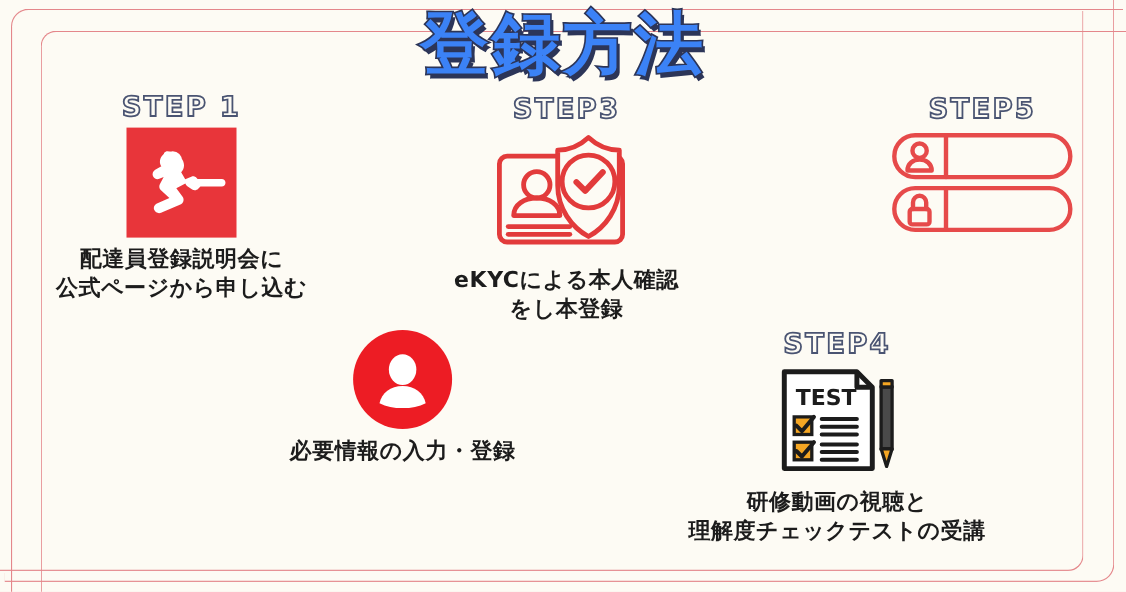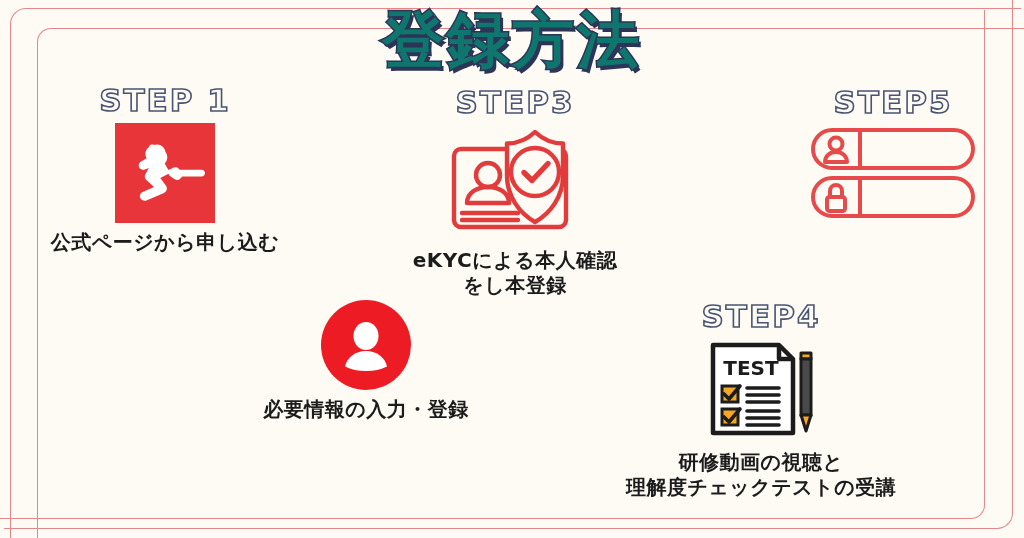--- a/index.html
+++ b/index.html
@@ -56,35 +56,35 @@
   
   .title {
     position: absolute;
     top: 4px;
     left: 0;
     width: 1024px;
     text-align: center;
     font-size: 62px;
     font-weight: 700;
     letter-spacing: 3px;
-    color: #0f766e;
+    color: #3b82f6;
     -webkit-text-stroke: 3px #2C3558;
     paint-order: stroke fill;
     text-shadow: 3px 4px 0 #2C3558;
     font-family: "DejaVu Sans", "Liberation Sans", sans-serif;
     line-height: 1.15;
   }
 
   
   .step {
     position: absolute;
     text-align: center;
   }
   .step-label {
-    font-size: 31px;
+    font-size: 25px;
     font-weight: 700;
     letter-spacing: 2px;
     color: transparent;
     -webkit-text-stroke: 1.6px #4A5472;
     font-family: "DejaVu Sans", "Liberation Sans", sans-serif;
     line-height: 1.05;
     margin: 0 0 6px 0;
     white-space: nowrap;
   }
   .step-icon {
@@ -148,20 +148,21 @@
         <svg width="100" height="100" viewBox="0 0 100 100" aria-hidden="true">
           <g fill="#FFFFFF">
             <path d="M40 22c-5 0-9 3.6-9.6 8.3-.2 1.8.3 3.5 1.3 4.9l-5.6 3.2c-2 1.2-2.9 3.6-2.1 5.7.9 2.3 3.5 3.4 5.8 2.5l4-1.6-3.5 6.6c-.9 1.7-.6 3.8.8 5.1l7.9 7.4-11.3 4.8c-2.4 1-3.5 3.8-2.4 6.1 1 2.3 3.8 3.4 6.1 2.4l17.6-7.5c2.8-1.2 3.8-4.7 2-7.1l-5.7-7.7 8.2-4.3c.3 1 .9 1.9 1.8 2.5l4.4 3c1.7 1.2 4.1.9 5.5-.6l2-2.2h19.4c1.9 0 3.4-1.5 3.4-3.4s-1.5-3.4-3.4-3.4H64.6l-1-1.1c-1.2-1.3-3.1-1.7-4.7-1l-5.5 2.4-3.7-6.4c1.6-1.6 2.6-3.9 2.6-6.4 0-5-4.1-9-9.1-9-.1 0-.2 0-.3 0 .1-.9.1-1.3.1-2.2z"></path>
             <circle cx="42" cy="30" r="8.5"></circle>
             <path d="M36 29c-2.2-1.6-2.9-4.3-1.7-6.1 1.2-1.8 4-2 6.2-.4 2.2 1.6 2.9 4.3 1.7 6.1-1.2 1.8-4 2-6.2.4z"></path>
           </g>
         </svg>
       </div>
     </div>
     <div class="step-caption">
+      <span>配達員登録説明会に</span>
       <span>公式ページから申し込む</span>
     </div>
   </div>
 
   <div class="step" id="step2">
     <div class="step-icon">
       <div class="circle-avatar">
         <svg width="60" height="60" viewBox="0 0 60 60" aria-hidden="true">
           <g fill="#FFFFFF">
             <ellipse cx="30" cy="21" rx="12.5" ry="14"></ellipse>

